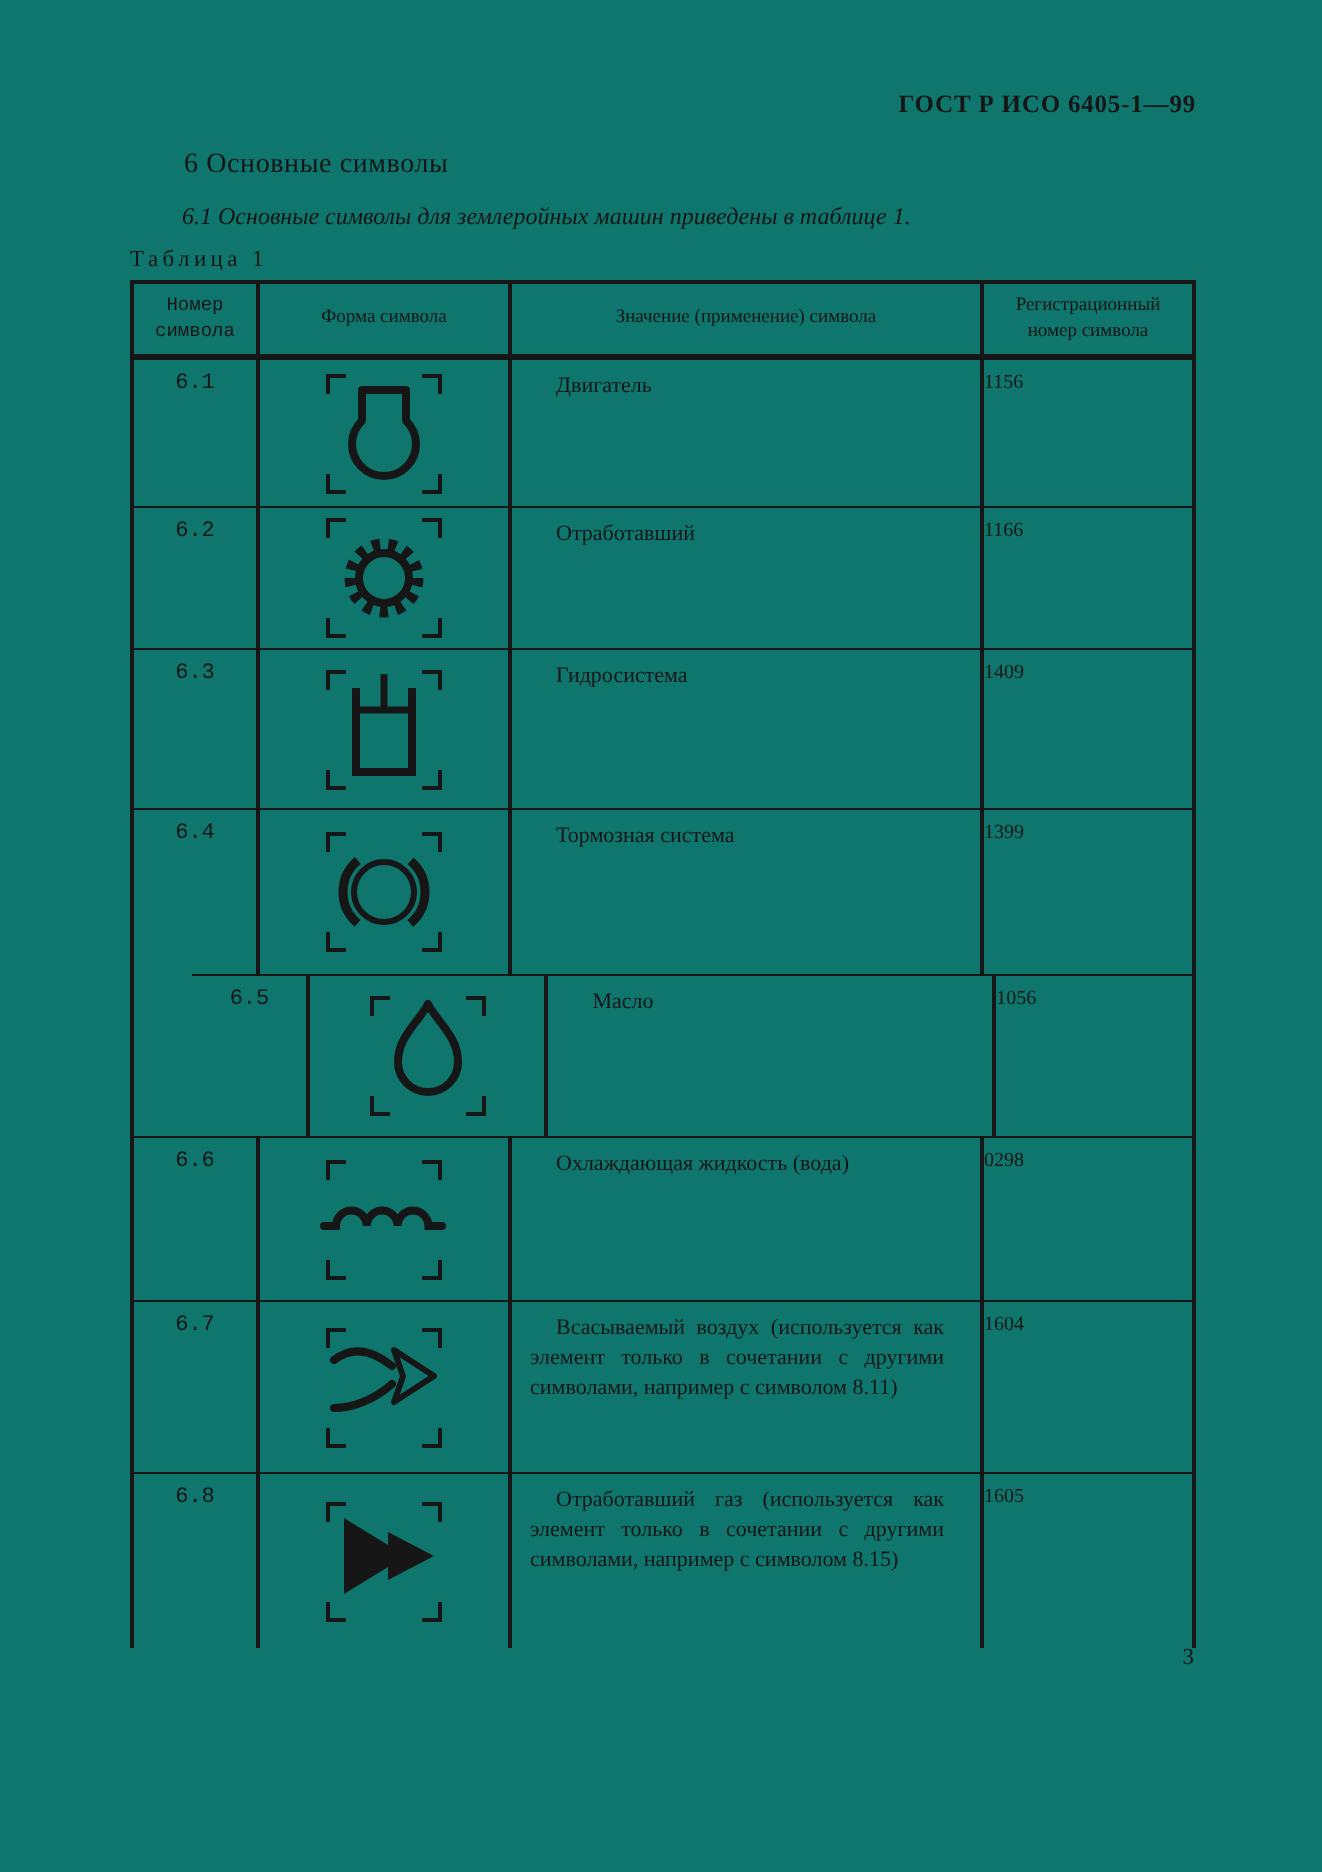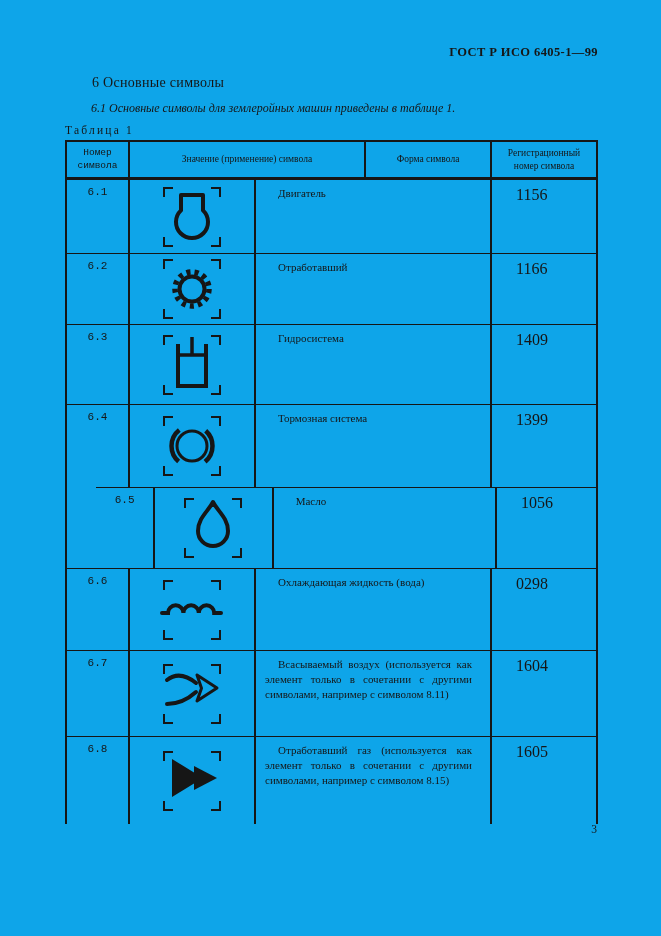--- a/index.html
+++ b/index.html
@@ -5,21 +5,21 @@
   html, body { margin: 0; padding: 0; }
   body {
     background: #fcfcfc;
     font-family: "Liberation Serif", "DejaVu Serif", serif;
     color: #161616;
   }
   .page {
     position: relative;
     width: 661px;
     height: 936px;
-    background: #0ea5e9;
+    background: #0f766e;
     overflow: hidden;
   }
   .doc-ref {
     position: absolute;
     top: 45px;
     right: 63px;
     font-weight: bold;
     font-size: 12.5px;
     letter-spacing: 0.4px;
   }
@@ -70,21 +70,21 @@
   }
   .body-row + .body-row { border-top: 1.5px solid #161616; }
   .r1 { height: 73px; } .r2 { height: 71px; } .r3 { height: 80px; }
   .r4 { height: 83px; } .r5 { height: 81px; margin-left: 29px; } .r6 { height: 82px; }
   .r7 { height: 86px; } .r8 { height: 88px; }
   .body-row .c1 { font-size: 11px; text-align: center; padding-top: 6px; }
   .body-row .c3 {
     font-size: 11px; line-height: 1.35;
     padding: 6px 18px 0 9px; text-indent: 13px; text-align: justify;
   }
-  .body-row .c4 { font-size: 16px; padding: 6px 0 0 24px; }
+  .body-row .c4 { font-size: 10px; padding: 6px 0 0 0; }
   .sym { display: block; }
   .sym .bkt { fill: none; stroke: #161616; stroke-width: 2; }
   .sym .ln  { fill: none; stroke: #161616; }
   .sym .fl  { fill: #161616; stroke: none; }
   .page-num {
     position: absolute;
     top: 823px;
     right: 64px;
     font-size: 11.5px;
   }
@@ -96,22 +96,22 @@
 
   <div class="doc-ref">ГОСТ Р ИСО 6405-1—99</div>
   <h2 class="section-title">6 Основные символы</h2>
   <p class="intro">6.1 Основные символы для землеройных машин приведены в таблице 1.</p>
   <div class="table-label">Таблица 1</div>
 
   <div class="gost-table">
 
     <div class="trow thead">
       <div class="cell c1">Номер символа</div>
+      <div class="cell c2">Форма символа</div>
       <div class="cell c3">Значение (применение) символа</div>
-      <div class="cell c2">Форма символа</div>
       <div class="cell c4">Регистрационный номер символа</div>
     </div>
 
     <div class="trow body-row r1">
       <div class="cell c1">6.1</div>
       <div class="cell c2">
         <svg class="sym" width="70" height="70" viewBox="0 0 70 70">
           <path class="bkt" d="M7,15 V6 H16 M54,6 H63 V15 M63,55 V64 H54 M16,64 H7 V55"></path>
           <path class="ln" stroke-width="4" stroke-linejoin="round" d="M24,28.4 L24,13 L46,13 L46,28.4 A16 16 0 1 1 24,28.4 Z"></path>
         </svg>

